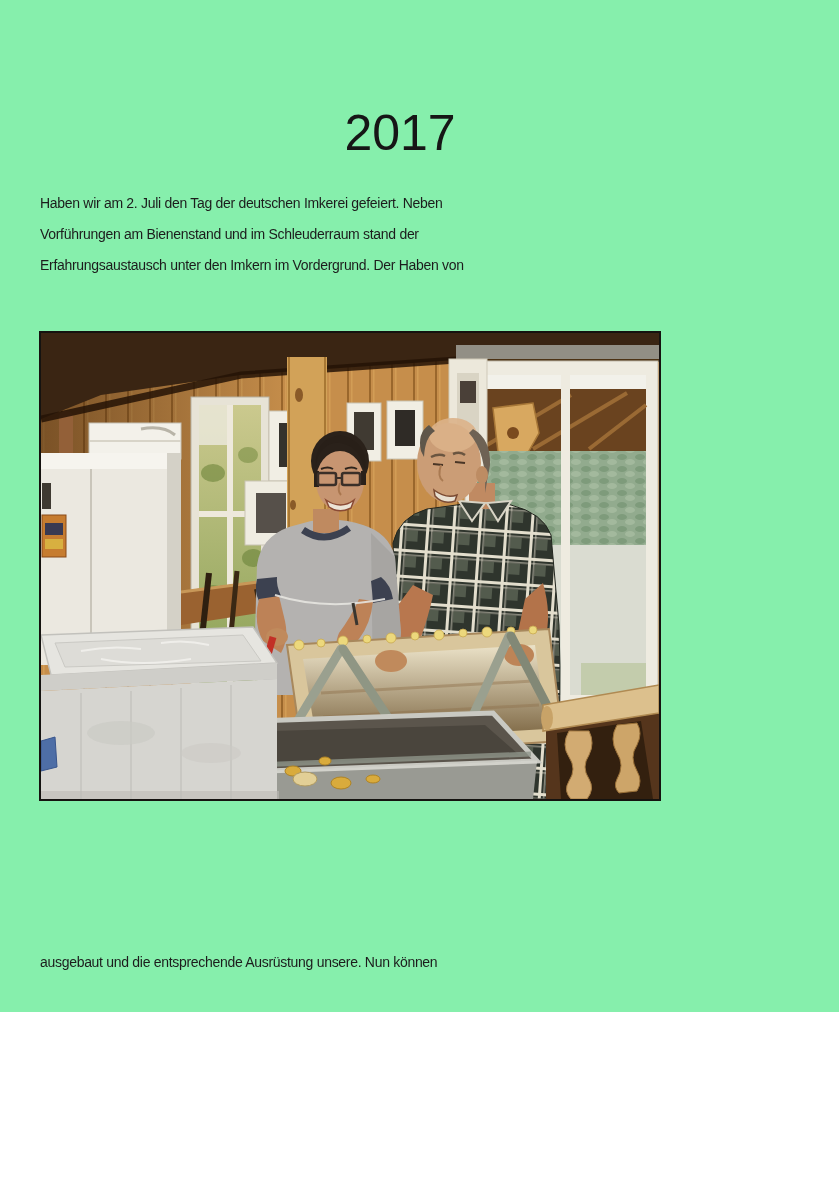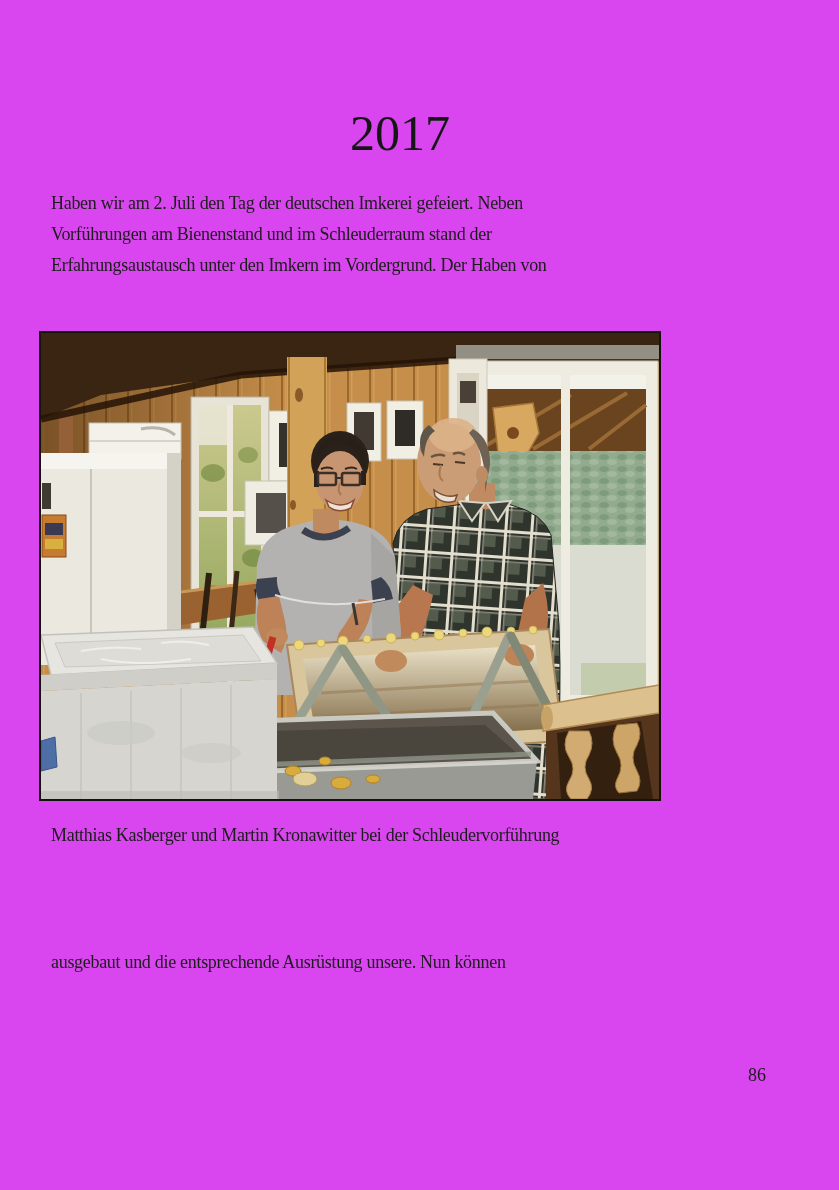--- a/index.html
+++ b/index.html
@@ -1,31 +1,31 @@
 <!DOCTYPE html>
 <html lang="de"><head>
 <meta charset="utf-8">
 <style>
   html,body{margin:0;padding:0;background:#ffffff;}
   .page{
     position:relative;
-    width:839px;height:1190px;
-    background:#d946ef;
-    font-family:Liberation Serif, serif;
+    width:839px;height:1012px;
+    background:#86efac;
+    font-family:Liberation Sans, sans-serif;
     color:#1c1c1c;
     overflow:hidden;
   }
   .doc-title{
     position:absolute;left:40px;top:104px;width:720px;
     text-align:center;
     font-size:50px;line-height:58px;font-weight:400;
     letter-spacing:0;
     color:#161616;
   }
-  .para{position:absolute;left:51px;font-size:18px;letter-spacing:-0.3px;color:#1c1c1c;}
+  .para{position:absolute;left:40px;font-size:14px;letter-spacing:-0.3px;color:#1c1c1c;}
   .para .line{white-space:nowrap;height:31px;line-height:31px;}
   .p1{top:188px;}
   .caption{top:820px;}
   .p2{top:947px;}
   .pagenum{
     position:absolute;left:40px;top:1060px;width:726px;
     text-align:right;font-size:18px;line-height:30px;color:#1c1c1c;
   }
   .photo-figure{
     position:absolute;left:39px;top:331px;
@@ -294,21 +294,20 @@
         <polygon points="516,400 600,388 612,466 520,466" fill="#33200f"></polygon>
         <polygon points="502,372 618,352 618,380 502,398" fill="#dcc08d" stroke="#b08a52" stroke-width="1.5"></polygon>
         <ellipse cx="506" cy="385" rx="6" ry="12" fill="#c8a368"></ellipse>
         <path d="M528,398 q-8,14 0,26 q8,12 0,24 q-6,10 2,18 l16,0 q8,-10 2,-20 q-8,-12 0,-24 q6,-12 0,-24 Z" fill="#d2ab72" stroke="#a67c44"></path>
         <path d="M576,392 q-8,14 0,28 q8,12 0,26 q-4,8 2,14 l18,-2 q6,-10 0,-20 q-8,-14 0,-26 q6,-12 0,-22 Z" fill="#cda569" stroke="#9a7038"></path>
       </g>
     </svg>
   </div>
 
   <div class="para caption">
-    <div class="line">Matthias Kasberger und Martin Kronawitter bei der Schleudervorführung</div>
   </div>
 
   <div class="para p2">
     <div class="line">ausgebaut und die entsprechende Ausrüstung unsere. Nun können</div>
   </div>
 
   <div class="pagenum">86</div>
 
 </div>
 

